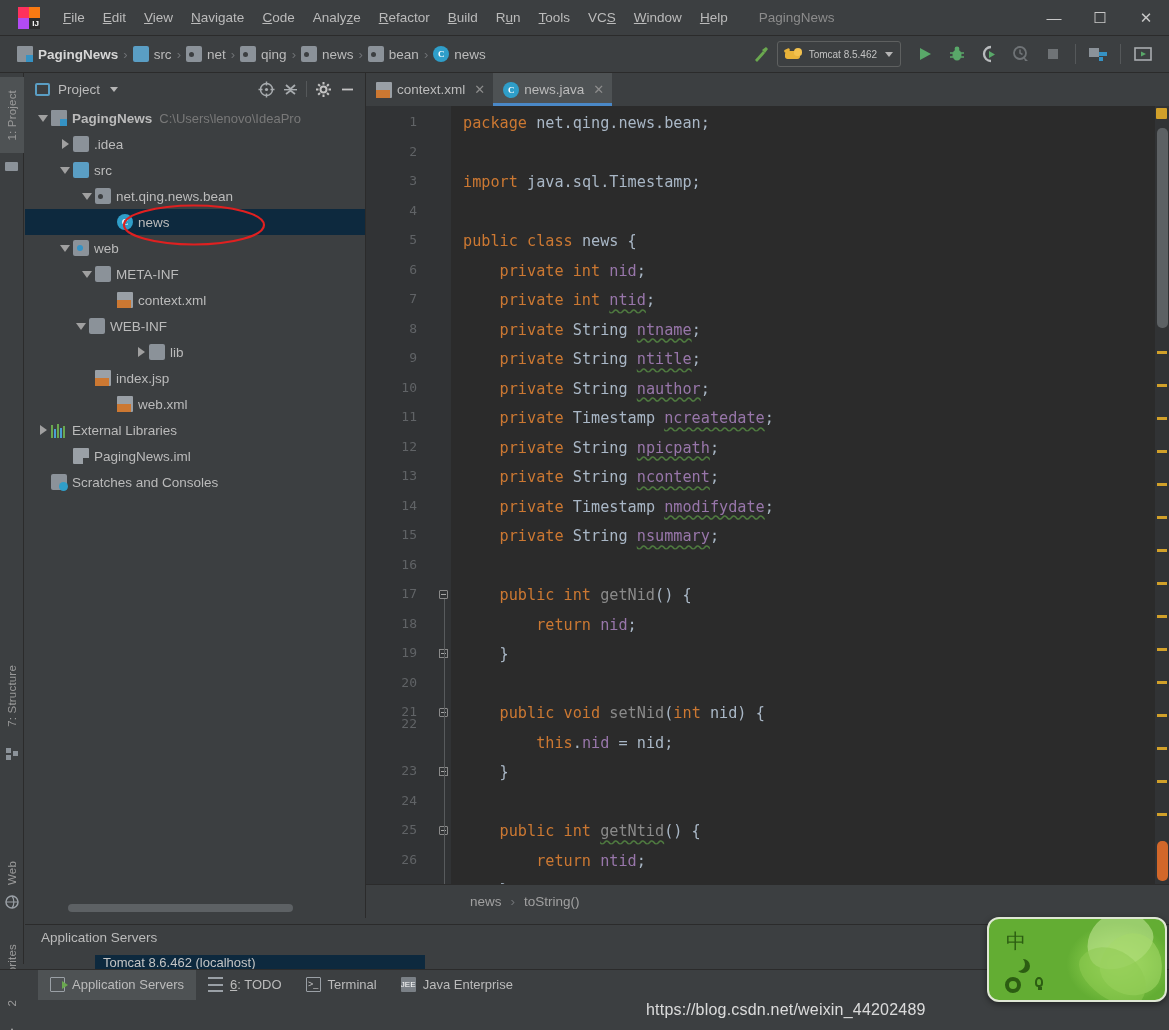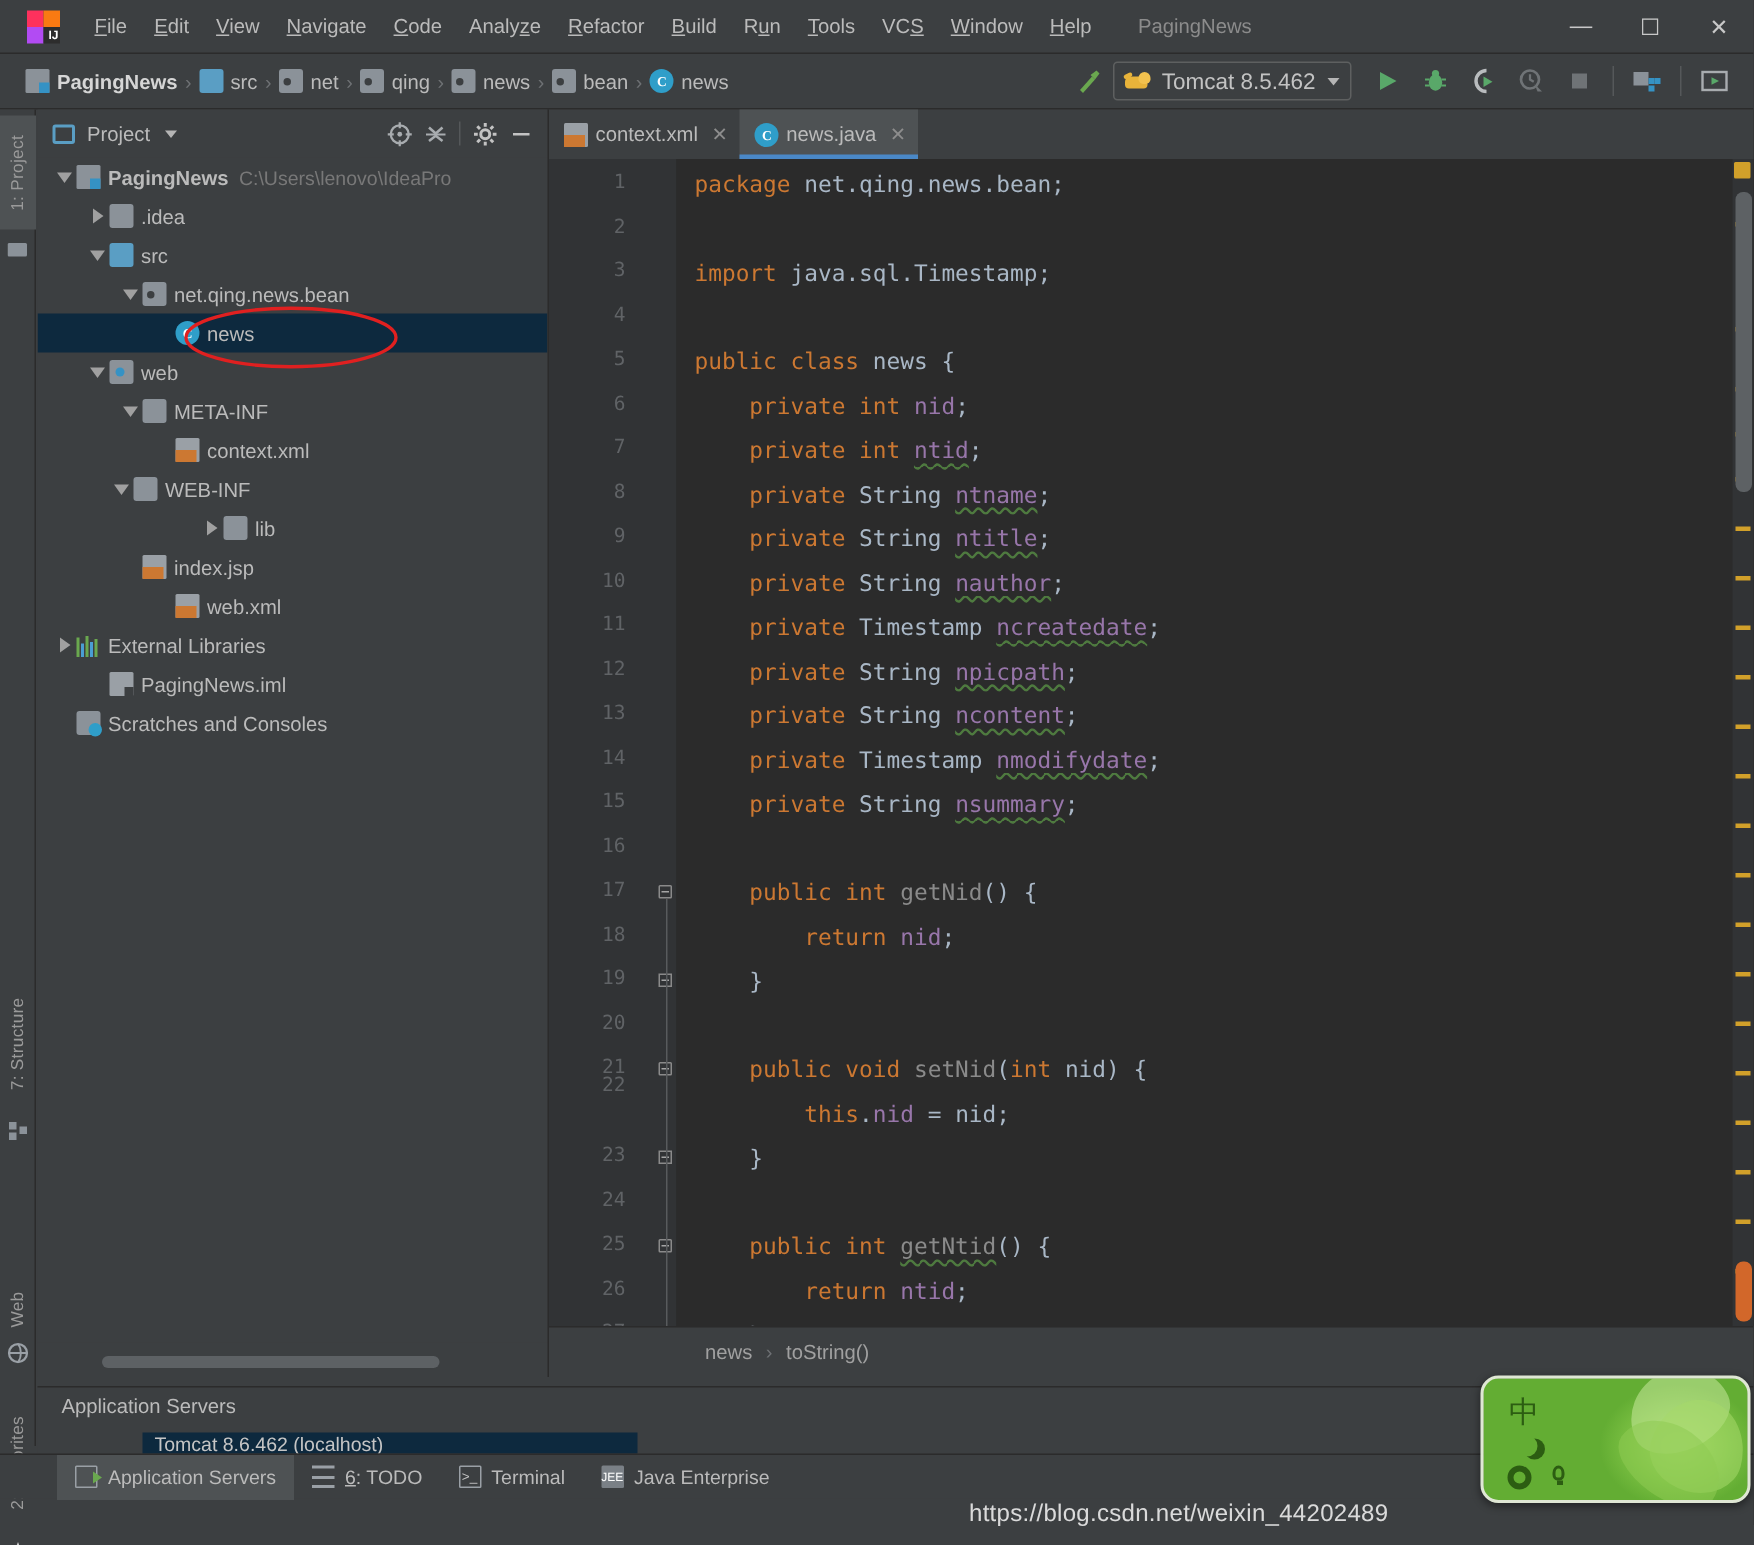--- a/index.html
+++ b/index.html
@@ -54,21 +54,21 @@
   .ic-folder { background:#5a9ec4; border-radius:2px 2px 2px 2px; }
   .ic-folder.gray { background:#8b9299; }
   .ic-pkg { background:#8b9299; border-radius:2px; }
   .ic-pkg:after{content:"";position:absolute;left:3px;top:6px;width:5px;height:5px;background:#3c3f41;border-radius:50%;}
   .ic-class { background:#2f9ec9; border-radius:50%; color:#fff; font-size:9px; line-height:16px; text-align:center;
      font-weight:bold; font-family:"Liberation Serif",serif; }
   .tb-right { margin-left:auto; display:flex; align-items:center; padding-right:10px; }
   .tb-btn { width:30px; height:28px; display:flex; align-items:center; justify-content:center; margin:0 1px; }
   .runcfg {
     display:flex; align-items:center; height:26px; border:1px solid #5e6060; border-radius:3px;
-    padding:0 7px; margin-right:8px; color:#c3c3c3; font-size:15px;
+    padding:0 7px; margin-right:8px; color:#c3c3c3; font-size:10px;
   }
   .cat { width:17px; height:15px; margin-right:7px; position:relative; }
   .cat .body{position:absolute;left:0;top:4px;width:15px;height:8px;background:#e8b33a;border-radius:4px 6px 3px 3px;}
   .cat .head{position:absolute;left:9px;top:1px;width:8px;height:8px;background:#f2c14e;border-radius:50% 50% 40% 40%;}
   .cat .tail{position:absolute;left:-1px;top:2px;width:6px;height:3px;background:#e8b33a;border-radius:2px;transform:rotate(-25deg);}
   .caret-dn { width:0;height:0;border-left:4px solid transparent;border-right:4px solid transparent;
     border-top:5px solid #b5b5b5; margin-left:8px; }
   .divider-v { width:1px; height:20px; background:#55585a; margin:0 6px; }
 
   

